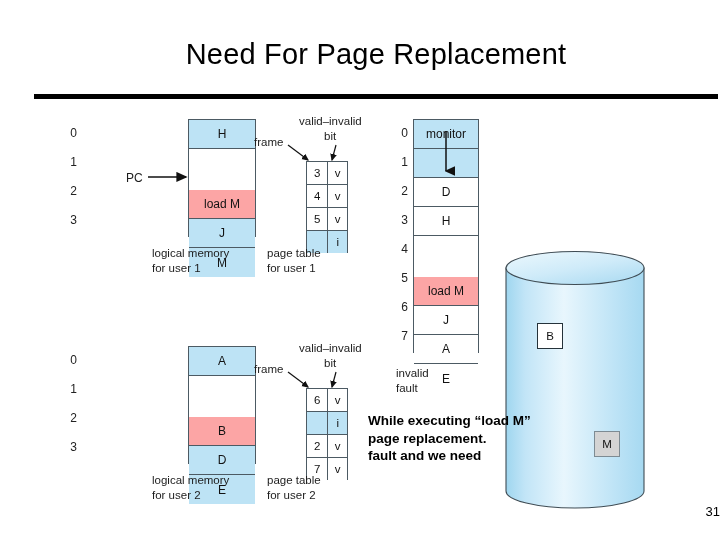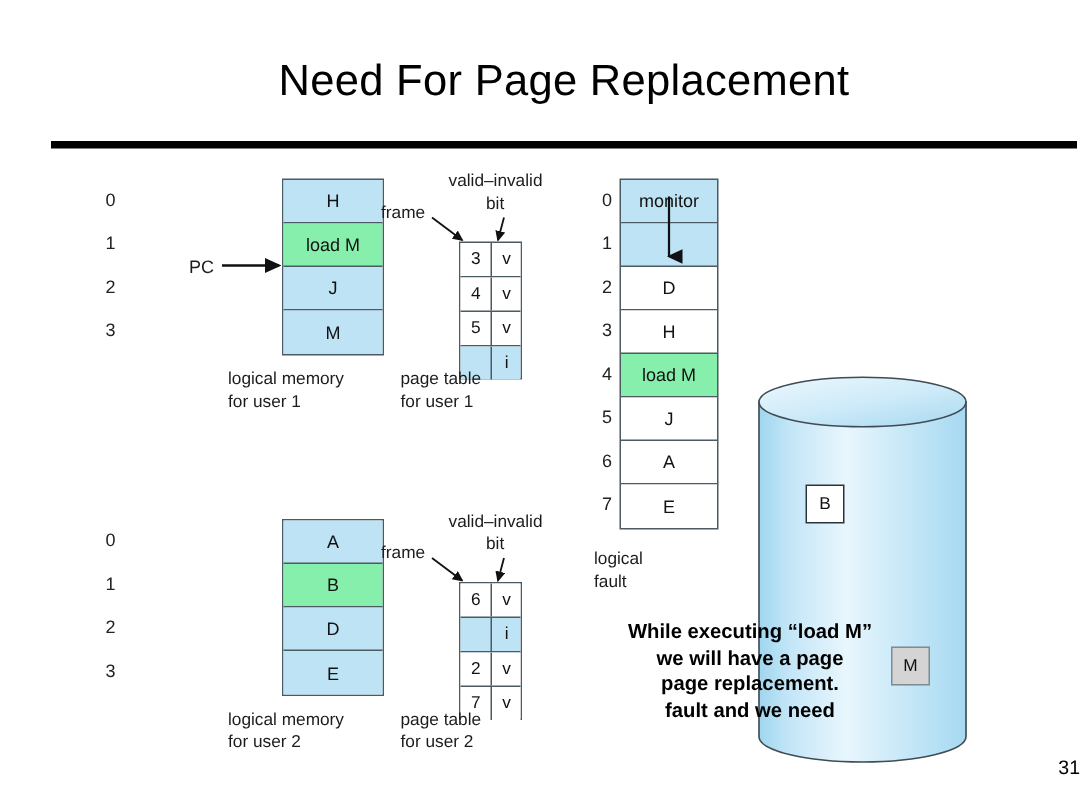--- a/index.html
+++ b/index.html
@@ -25,21 +25,21 @@
   .fig-text{position:absolute;font-size:11.5px;color:#1c1c1c;white-space:nowrap;
             font-family:"Liberation Sans","DejaVu Sans",sans-serif;}
   .fig-text.ctr{}
 
   
   .mtable{position:absolute;border:1px solid #4c5a63;box-sizing:border-box;background:#fff;}
   .mrow{box-sizing:border-box;display:flex;align-items:center;justify-content:center;
         font-size:12px;color:#121212;border-bottom:1px solid #4c5a63;}
   .mrow:last-child{border-bottom:none;}
   .blue{background:#bde3f5;}
-  .gray{background:#86efac;}
+  .gray{background:#fca5a5;margin-top:41px;}
   .white{background:#ffffff;}
 
   
   .idx{position:absolute;font-size:12px;color:#222;text-align:right;width:14px;}
 
   
   .ptable{position:absolute;border:1px solid #4c5a63;box-sizing:border-box;background:#fff;}
   .prow{display:flex;box-sizing:border-box;border-bottom:1px solid #4c5a63;}
   .prow:last-child{border-bottom:none;}
   .pcell{box-sizing:border-box;display:flex;align-items:center;justify-content:center;
@@ -48,21 +48,21 @@
 
   
   #disk{position:absolute;left:488px;top:146px;width:142px;height:258px;}
   .disk-box{position:absolute;box-sizing:border-box;display:flex;align-items:center;
             justify-content:center;font-size:11.5px;color:#111;}
   #disk-box-b{left:33px;top:72px;width:26px;height:26px;background:#ffffff;border:1.5px solid #25323a;}
   #disk-box-m{left:90px;top:180px;width:26px;height:26px;background:#d4d4d4;border:1px solid #7d8b93;}
 
   
   #caption{
-    position:absolute;left:352px;top:412px;width:264px;text-align:center;
+    position:absolute;left:352px;top:412px;width:264px;
     font-size:13.5px;font-weight:bold;line-height:17.5px;color:#000;
   }
 
   
   #page-number{position:absolute;right:16px;top:504px;font-size:13px;color:#000;}
 
   svg{overflow:visible;}
 </style>
 </head>
 <body>
@@ -203,21 +203,21 @@
 
     <svg style="position:absolute;left:424px;top:26px;" width="14" height="48">
       <defs>
         <marker id="ah3" markerWidth="7" markerHeight="7" refX="3.2" refY="6" orient="auto">
           <path d="M0,0 L6.4,0 L3.2,7 z" fill="#111"></path>
         </marker>
       </defs>
       <line x1="6" y1="0" x2="6" y2="40" stroke="#111" stroke-width="1.5" marker-end="url(#ah3)"></line>
     </svg>
 
-    <div class="fig-text ctr" style="left:380px;top:262px;width:100px;">logical</div>
+    <div class="fig-text ctr" style="left:380px;top:262px;width:100px;">invalid</div>
     <div class="fig-text ctr" style="left:380px;top:277px;width:100px;">fault</div>
 
     <div id="disk">
       <svg width="142" height="258">
         <defs>
           <linearGradient id="cylg" x1="0" y1="0" x2="1" y2="0">
             <stop offset="0%" stop-color="#9fd6ef"></stop>
             <stop offset="14%" stop-color="#c2e5f7"></stop>
             <stop offset="42%" stop-color="#e8f6fd"></stop>
             <stop offset="70%" stop-color="#c8e8f8"></stop>
@@ -235,20 +235,19 @@
         <ellipse cx="71" cy="17" rx="69" ry="16.5" fill="url(#topg)" stroke="#3f4c54" stroke-width="1.1"></ellipse>
       </svg>
       <div class="disk-box" id="disk-box-b">B</div>
       <div class="disk-box" id="disk-box-m">M</div>
     </div>
 
   </div>
 
   <div id="caption">
     <div>While executing “load M”</div>
-    <div>we will have a page</div>
     <div>page replacement.</div>
     <div>fault and we need</div>
   </div>
 
   <div id="page-number">31</div>
 
 </div>
 
 </body></html>

